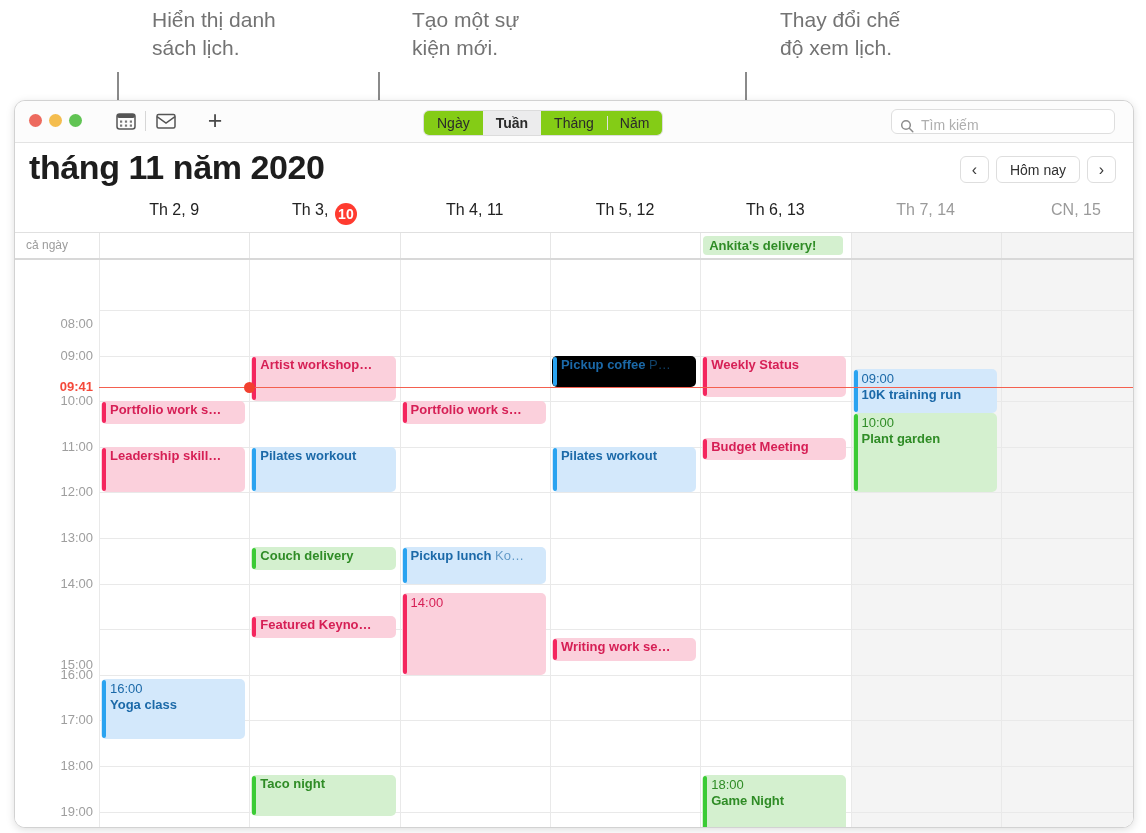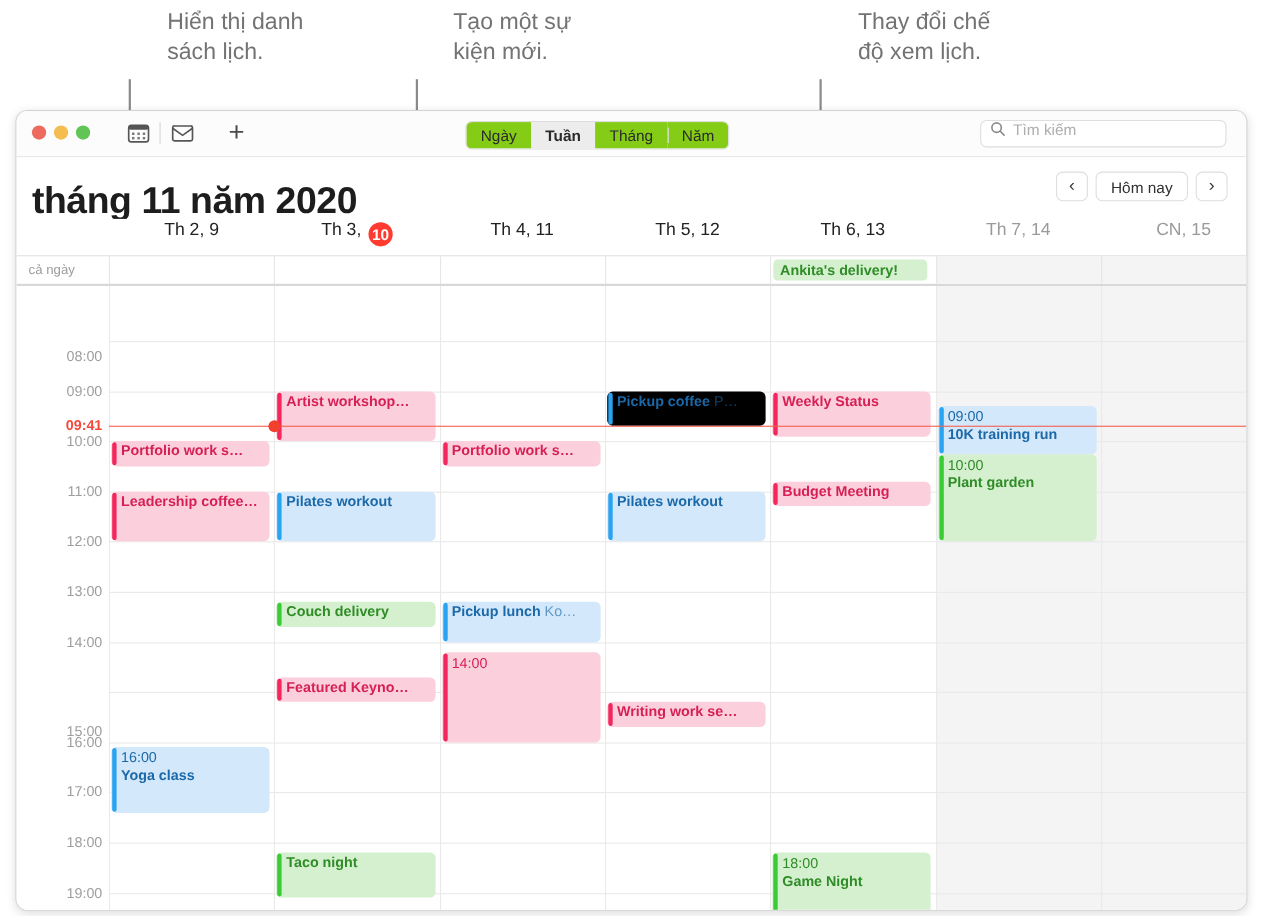--- a/index.html
+++ b/index.html
@@ -51,28 +51,28 @@
     font-size:14px;color:#2b2b2b;padding:0 13px;display:flex;align-items:center;
     position:relative;background:#84cc16;
   }
   .seg.active{background:#ececed;font-weight:bold;}
   .seg.sep::before{content:"";position:absolute;left:0;top:5px;bottom:5px;width:1px;background:#e0e0e0;}
 
   
   #search-field{
     position:absolute;right:18px;top:8px;width:224px;height:25px;
     border:1px solid #dedede;border-radius:6px;background:#fff;
-    display:flex;align-items:flex-start;padding:0 8px;box-sizing:border-box;
+    display:flex;align-items:flex-end;padding:0 8px;box-sizing:border-box;
   }
   #search-placeholder{font-size:14px;color:#aeaeae;margin-left:7px;}
 
   
   #headerbar{position:relative;height:56px;background:#fff;}
   #page-title{
-    position:absolute;left:14px;top:5px;font-size:34px;font-weight:bold;color:#1d1d1d;letter-spacing:-.4px;margin-top:16px;
+    position:absolute;left:14px;top:5px;font-size:34px;font-weight:bold;color:#1d1d1d;letter-spacing:-.4px;
   }
   #nav-group{position:absolute;right:17px;top:13px;display:flex;gap:7px;align-items:center;}
   .nav-btn{
     border:1px solid #dedede;border-radius:6px;background:#fff;height:25px;
     display:flex;align-items:center;justify-content:center;font-size:15px;color:#303030;
   }
   #prev-week-button,#next-week-button{width:27px;font-size:16px;color:#3a3a3a;}
   #today-button{padding:0 13px;font-size:14px;}
 
   
@@ -262,21 +262,21 @@
       <div class="ev compact" style="left: 86px; width: 144.3px; top: 141.2px; height: 22.8px; background: rgb(251, 208, 220); color: rgb(214, 31, 85);">
         <div class="bar" style="background: rgb(244, 38, 94);"></div>
         <div class="n">Portfolio work s…</div>
       </div>
       <div class="ev compact" style="left: 386.6px; width: 144.3px; top: 141.2px; height: 22.8px; background: rgb(251, 208, 220); color: rgb(214, 31, 85);">
         <div class="bar" style="background: rgb(244, 38, 94);"></div>
         <div class="n">Portfolio work s…</div>
       </div>
       <div class="ev compact" style="left: 86px; width: 144.3px; top: 186.8px; height: 45.6px; background: rgb(251, 208, 220); color: rgb(214, 31, 85);">
         <div class="bar" style="background: rgb(244, 38, 94);"></div>
-        <div class="n">Leadership coffee…</div>
+        <div class="n">Leadership skill…</div>
       </div>
       <div class="ev compact" style="left: 236.3px; width: 144.3px; top: 186.8px; height: 45.6px; background: rgb(211, 232, 251); color: rgb(27, 105, 168);">
         <div class="bar" style="background: rgb(42, 163, 240);"></div>
         <div class="n">Pilates workout</div>
       </div>
       <div class="ev compact" style="left: 536.9px; width: 144.3px; top: 186.8px; height: 45.6px; background: rgb(211, 232, 251); color: rgb(27, 105, 168);">
         <div class="bar" style="background: rgb(42, 163, 240);"></div>
         <div class="n">Pilates workout</div>
       </div>
       <div class="ev compact" style="left: 536.9px; width: 144.3px; top: 95.6px; height: 31px; background: #000000; color: rgb(27, 105, 168);">

